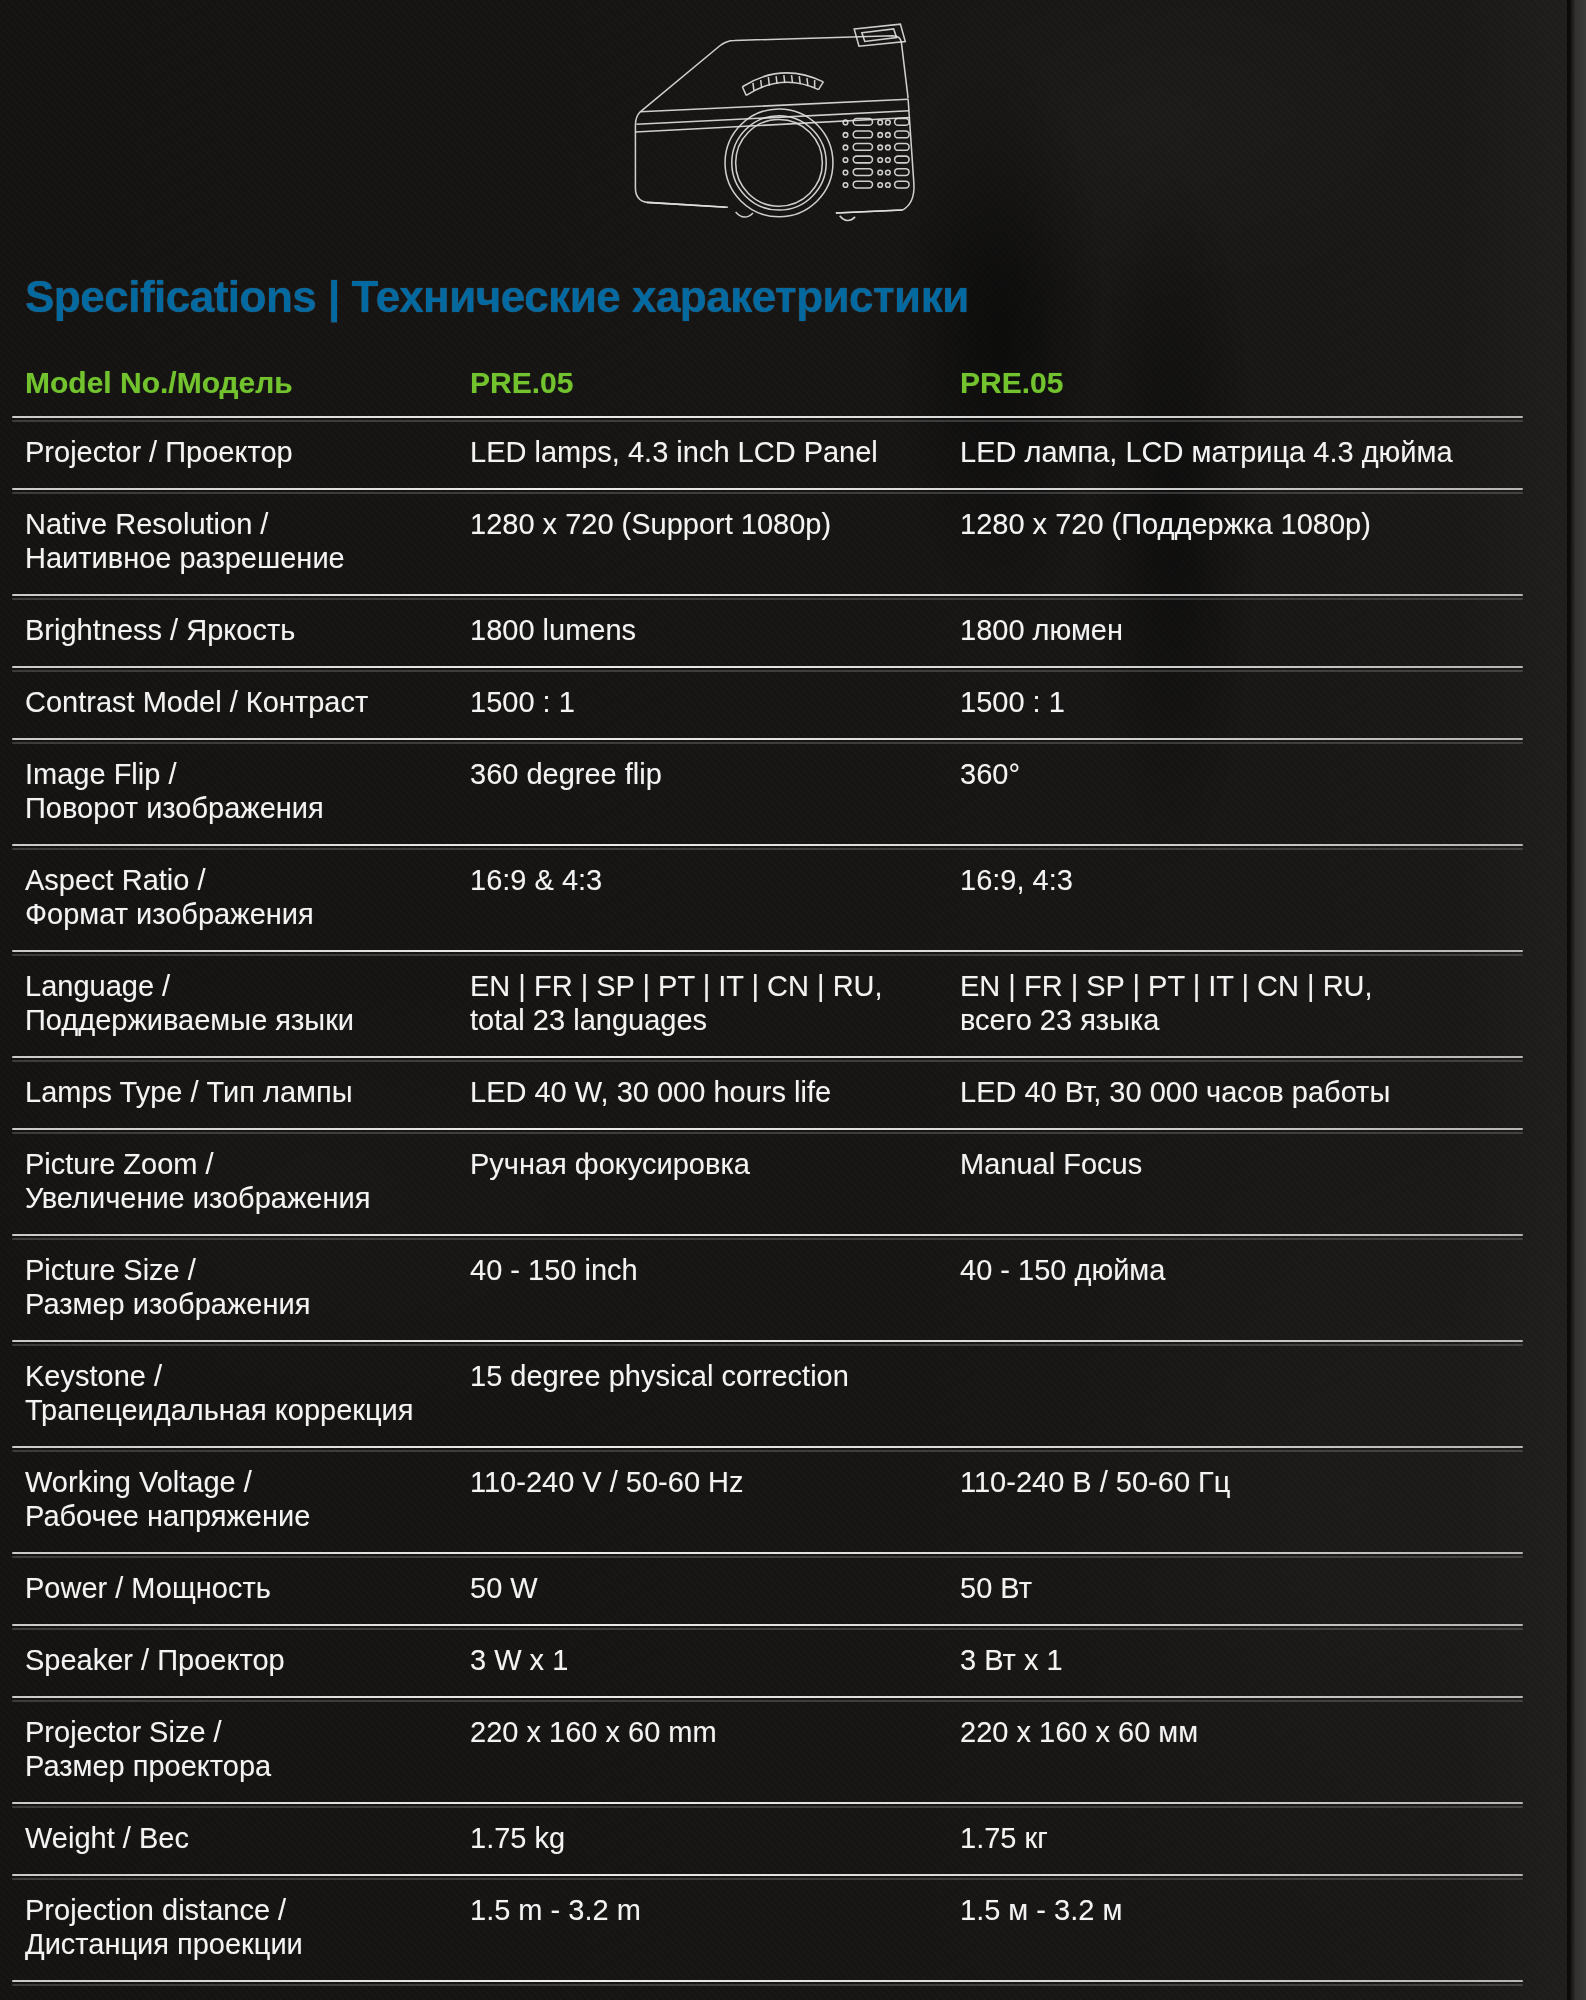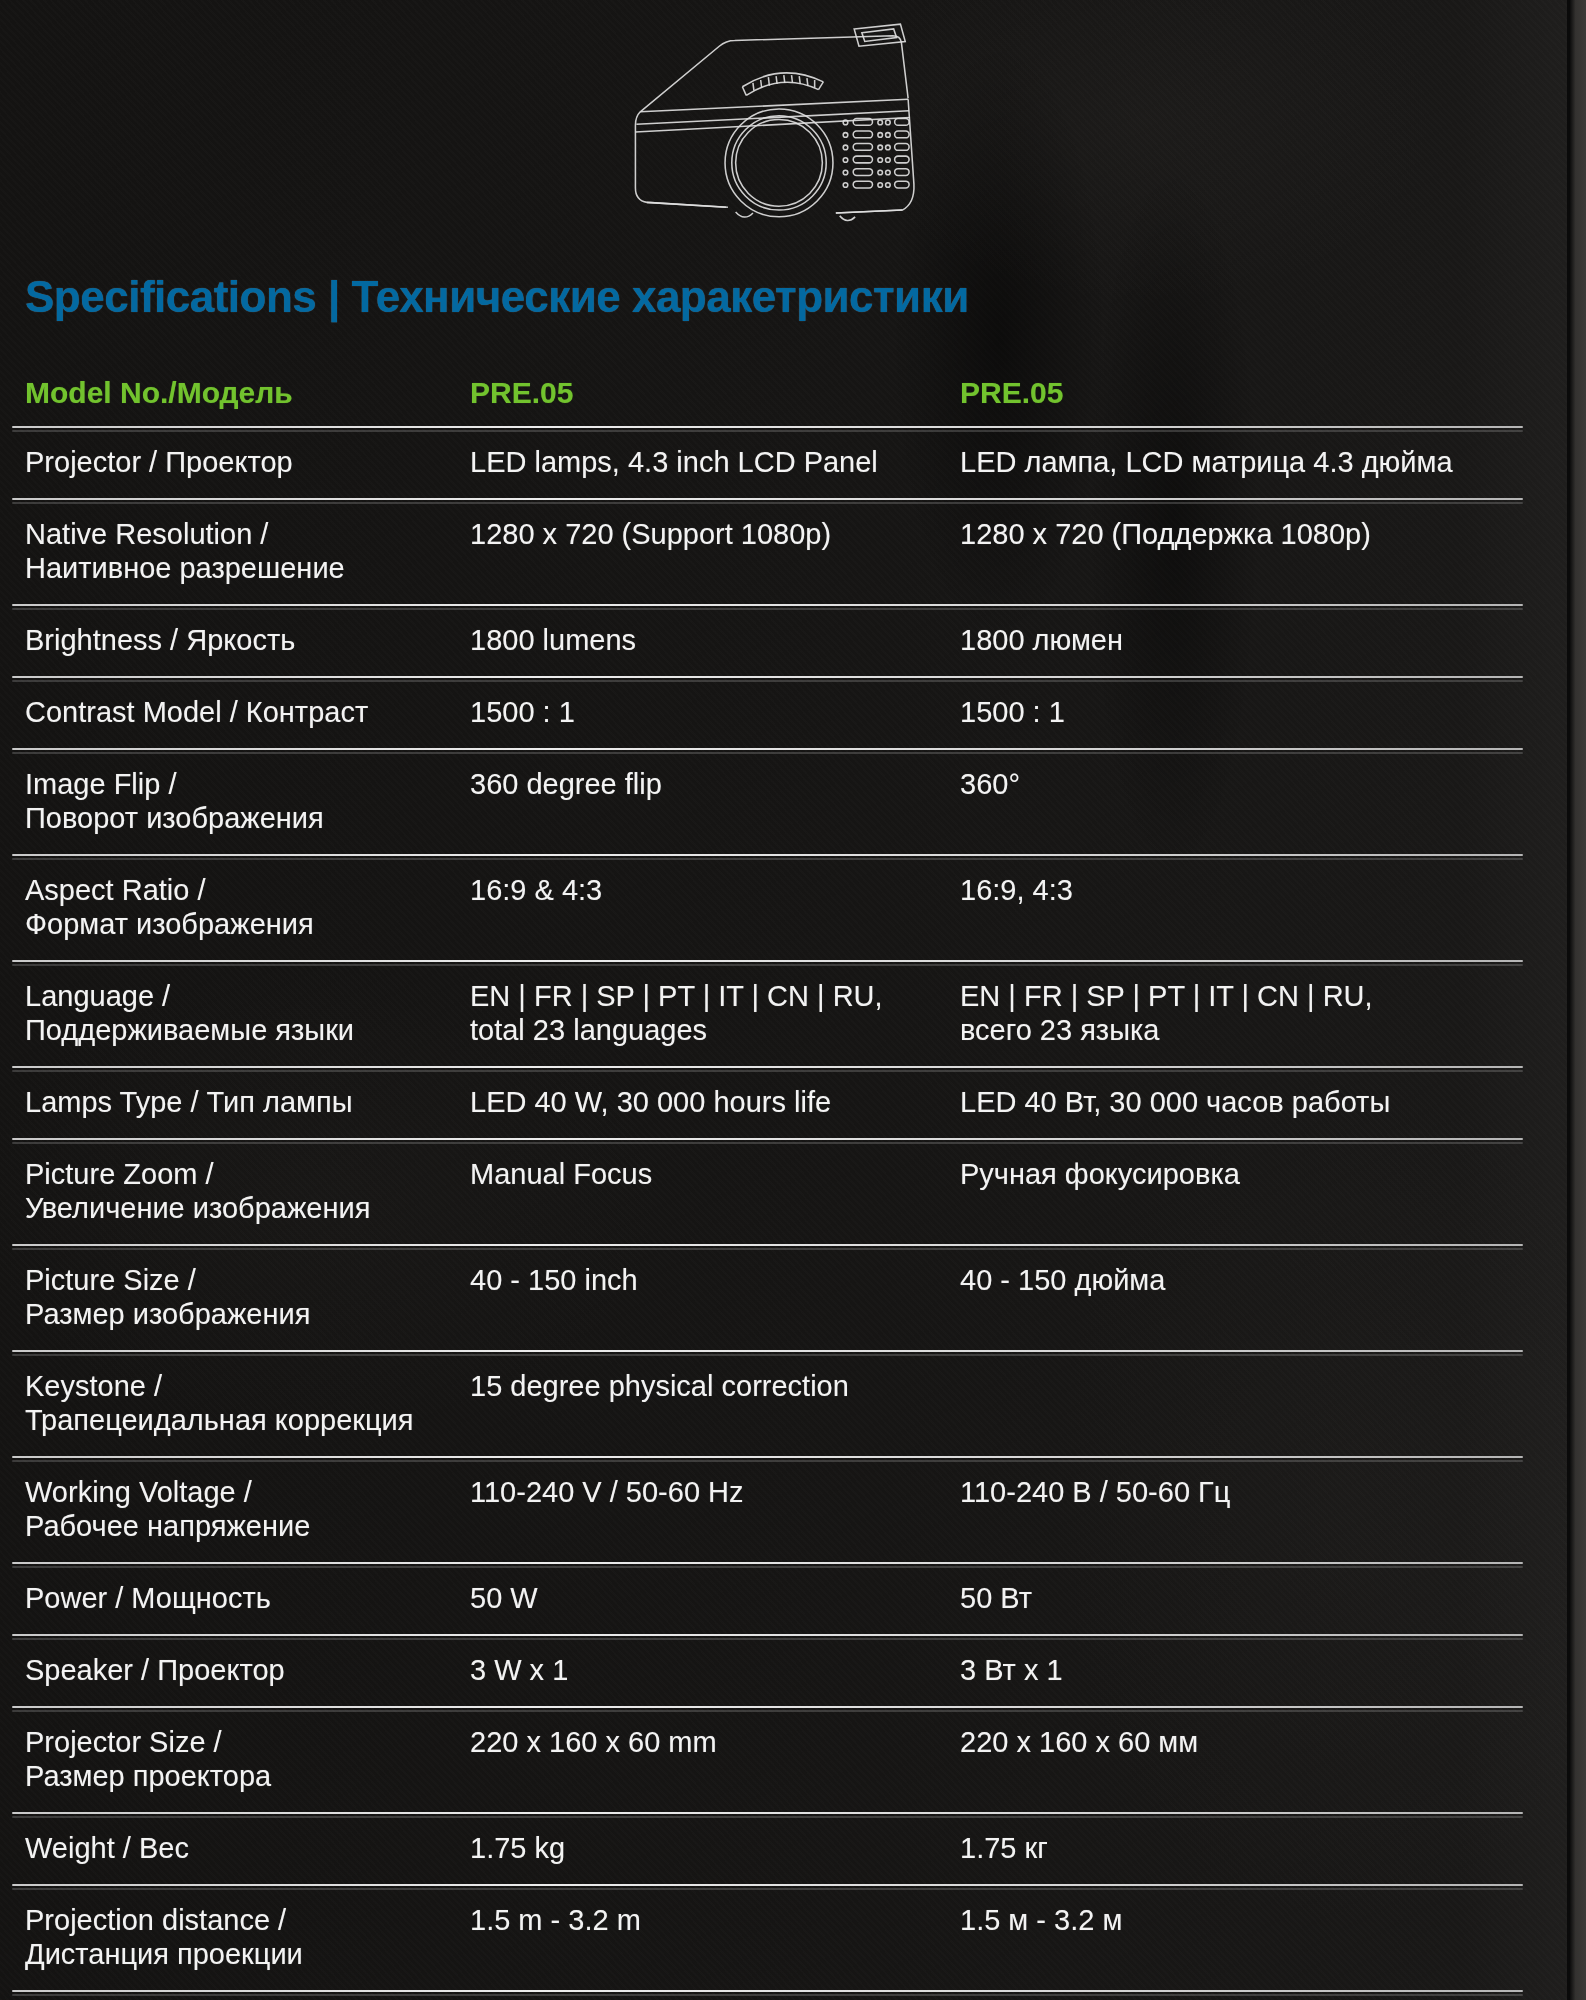--- a/index.html
+++ b/index.html
@@ -23,21 +23,21 @@
   }
   .art{position:absolute;top:22px;left:620px;width:318px;height:222px;}
   .art svg{width:100%;height:100%;}
   .art path,.art circle,.art rect{stroke:#dedede;fill:none;stroke-width:1.6;opacity:0.92;}
   .title{
     position:absolute;left:25px;top:272px;margin:0;
     font-size:44px;font-weight:bold;letter-spacing:-0.5px;color:#0369a1;
     text-shadow:0 0 1px rgba(255,255,255,0.35);
     white-space:nowrap;
   }
-  .table{position:absolute;left:25px;top:376px;width:1536px;}
+  .table{position:absolute;left:25px;top:366px;width:1536px;}
   .row{
     display:grid;grid-template-columns:445px 490px 1fr;align-items:start;
     padding:17px 0 19px;
   }
   .row .cell{
     font-size:29px;line-height:34px;white-space:pre-line;
     text-shadow:0 0 1px rgba(255,255,255,0.30);
     padding-right:18px;
   }
   .header-row{padding:0 0 16px;}
@@ -199,22 +199,22 @@
     <div class="row">
       <div class="cell c1">Lamps Type / Тип лампы</div>
       <div class="cell c2">LED 40 W, 30 000 hours life</div>
       <div class="cell c3">LED 40 Вт, 30 000 часов работы</div>
     </div>
 
     <div class="rule"></div>
     <div class="row">
       <div class="cell c1">Picture Zoom /
 Увеличение изображения</div>
+      <div class="cell c3">Ручная фокусировка</div>
       <div class="cell c2">Manual Focus</div>
-      <div class="cell c3">Ручная фокусировка</div>
     </div>
 
     <div class="rule"></div>
     <div class="row">
       <div class="cell c1">Picture Size /
 Размер изображения</div>
       <div class="cell c2">40 - 150 inch</div>
       <div class="cell c3">40 - 150 дюйма</div>
     </div>
 

